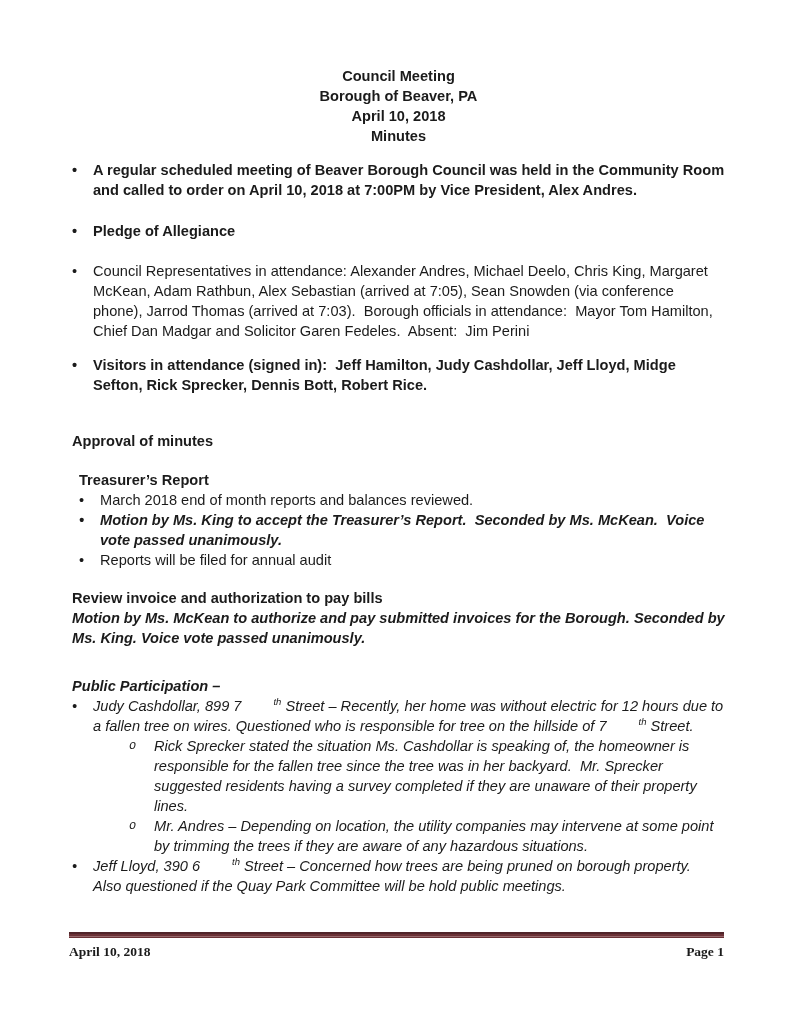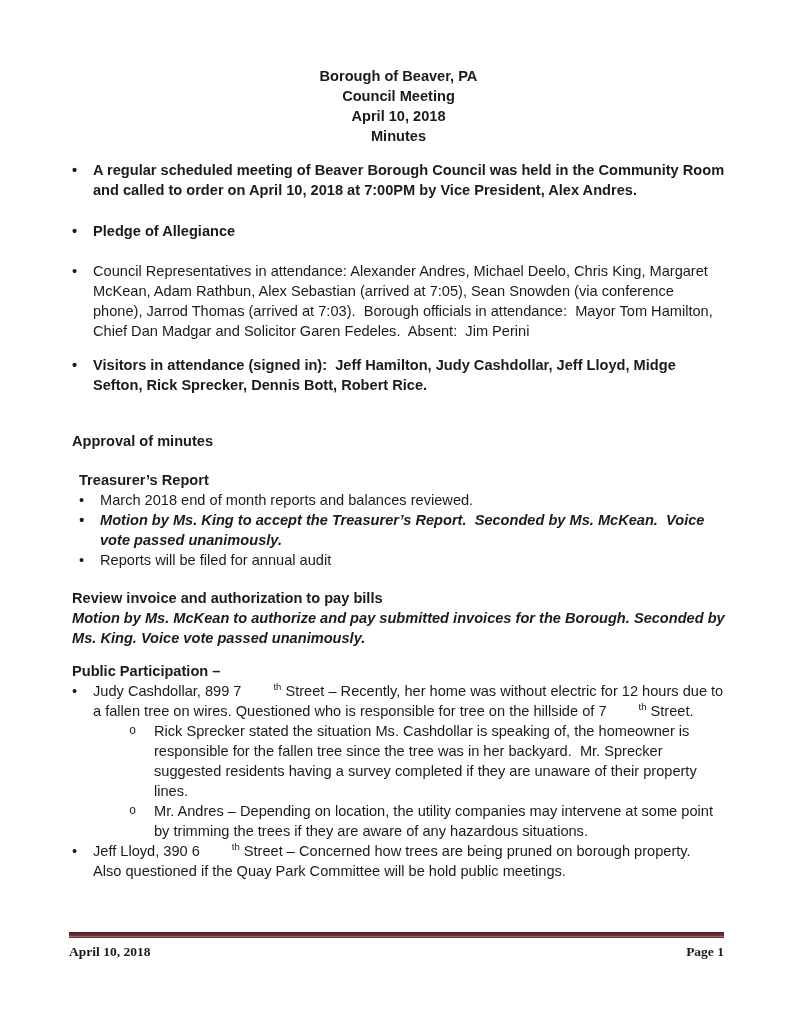--- a/index.html
+++ b/index.html
@@ -18,37 +18,37 @@
   .li.l2 .mk{flex:0 0 25px;font-family:"Liberation Mono",monospace;font-size:12px;line-height:20px;}
   .txt{white-space:pre-wrap;flex:1;}
   .b{font-weight:700;}
   .bi{font-weight:700;font-style:italic;}
   .mb21{margin-bottom:21px;}
   .mb20{margin-bottom:20px;}
   .mb14{margin-bottom:14px;}
   .sec-approval{margin-top:36px;}
   .sec-treasurer{margin-top:19px;margin-left:7px;}
   .sec-invoice{margin-top:18px;}
-  .sec-pp{margin-top:13px;}
+  .sec-pp{margin-top:28px;font-style:italic;}
   .heading{font-weight:700;}
   .sup{vertical-align:super;font-size:9.5px;line-height:0;padding-left:32px;}
   .footer{position:absolute;left:69px;width:655px;top:932px;}
   .rule{height:6px;background:linear-gradient(#50242a 0 2px,#6b3136 2px 4px,#96686c 4px 5px,#6b3136 5px 6px);}
   .f-row{display:flex;justify-content:space-between;align-items:baseline;
          font-family:"Liberation Serif",serif;font-weight:700;font-size:13.5px;margin-top:4px;}
 </style>
 </head>
 <body>
 
 <div class="page">
   <div class="content">
 
     <div class="title">
+      <div>Council Meeting</div>
       <div>Borough of Beaver, PA</div>
-      <div>Council Meeting</div>
       <div>April 10, 2018</div>
       <div>Minutes</div>
     </div>
 
     <div class="li b mb21">
       <span class="mk">•</span>
       <span class="txt">A regular scheduled meeting of Beaver Borough Council was held in the Community Room and called to order on April 10, 2018 at 7:00PM by Vice President, Alex Andres.</span>
     </div>
 
     <div class="li b mb20">

